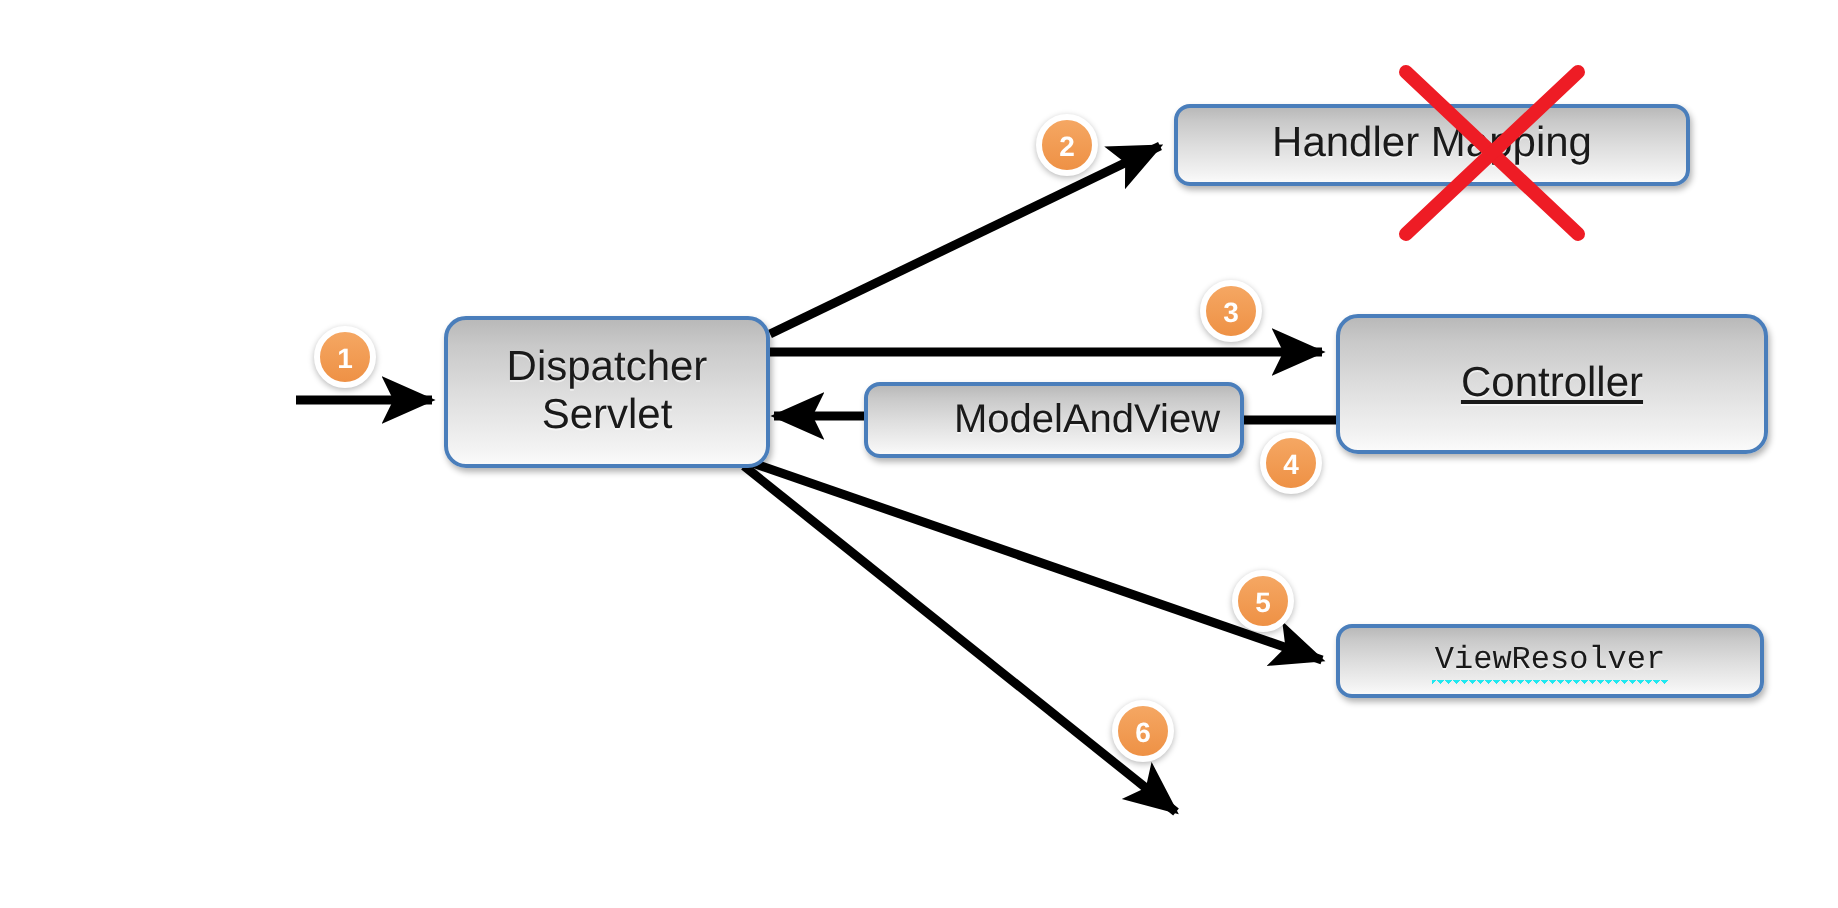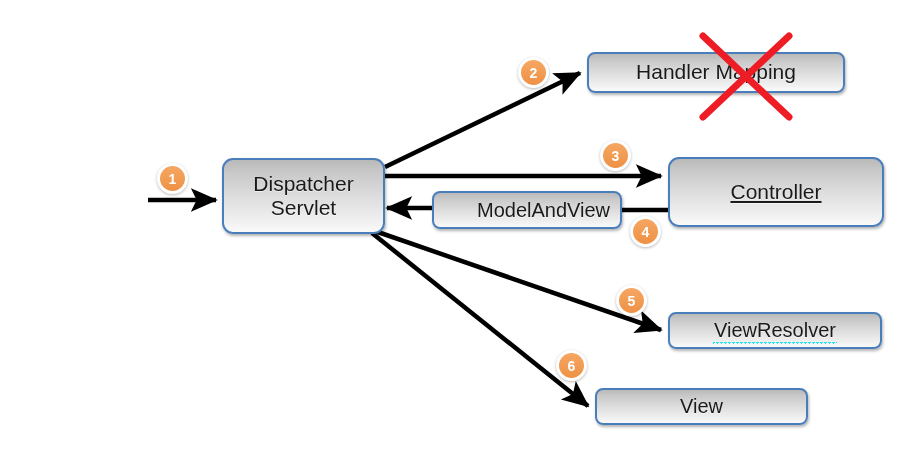--- a/index.html
+++ b/index.html
@@ -67,21 +67,22 @@
   }
   .node-modelandview {
     left: 432px; top: 191px; width: 190px; height: 38px;
     border-radius: 8px;
     font-size: 20px;
     padding-left: 33px;
   }
   .node-viewresolver {
     left: 668px; top: 312px; width: 214px; height: 37px;
     border-radius: 8px;
-    font-size: 20px;
+    font-size: 16px;
+    font-family: Liberation Mono, monospace;
   }
   .node-view {
     left: 595px; top: 388px; width: 213px; height: 37px;
     border-radius: 8px;
     font-size: 20px;
   }
   .spellcheck-underline {
     position: relative;
     display: inline-block;
   }
@@ -167,23 +168,20 @@
   </div>
 
   <div class="node node-modelandview">
     <span class="node-label">ModelAndView</span>
   </div>
 
   <div class="node node-viewresolver">
     <span class="node-label spellcheck-underline">ViewResolver</span>
   </div>
 
-  <div class="node node-view">
-    <span class="node-label">View</span>
-  </div>
 
   <div class="badge" style="left:172px; top:178px;">
     <span>1</span>
   </div>
   <div class="badge" style="left:533px; top:72px;">
     <span>2</span>
   </div>
   <div class="badge" style="left:615px; top:155px;">
     <span>3</span>
   </div>

